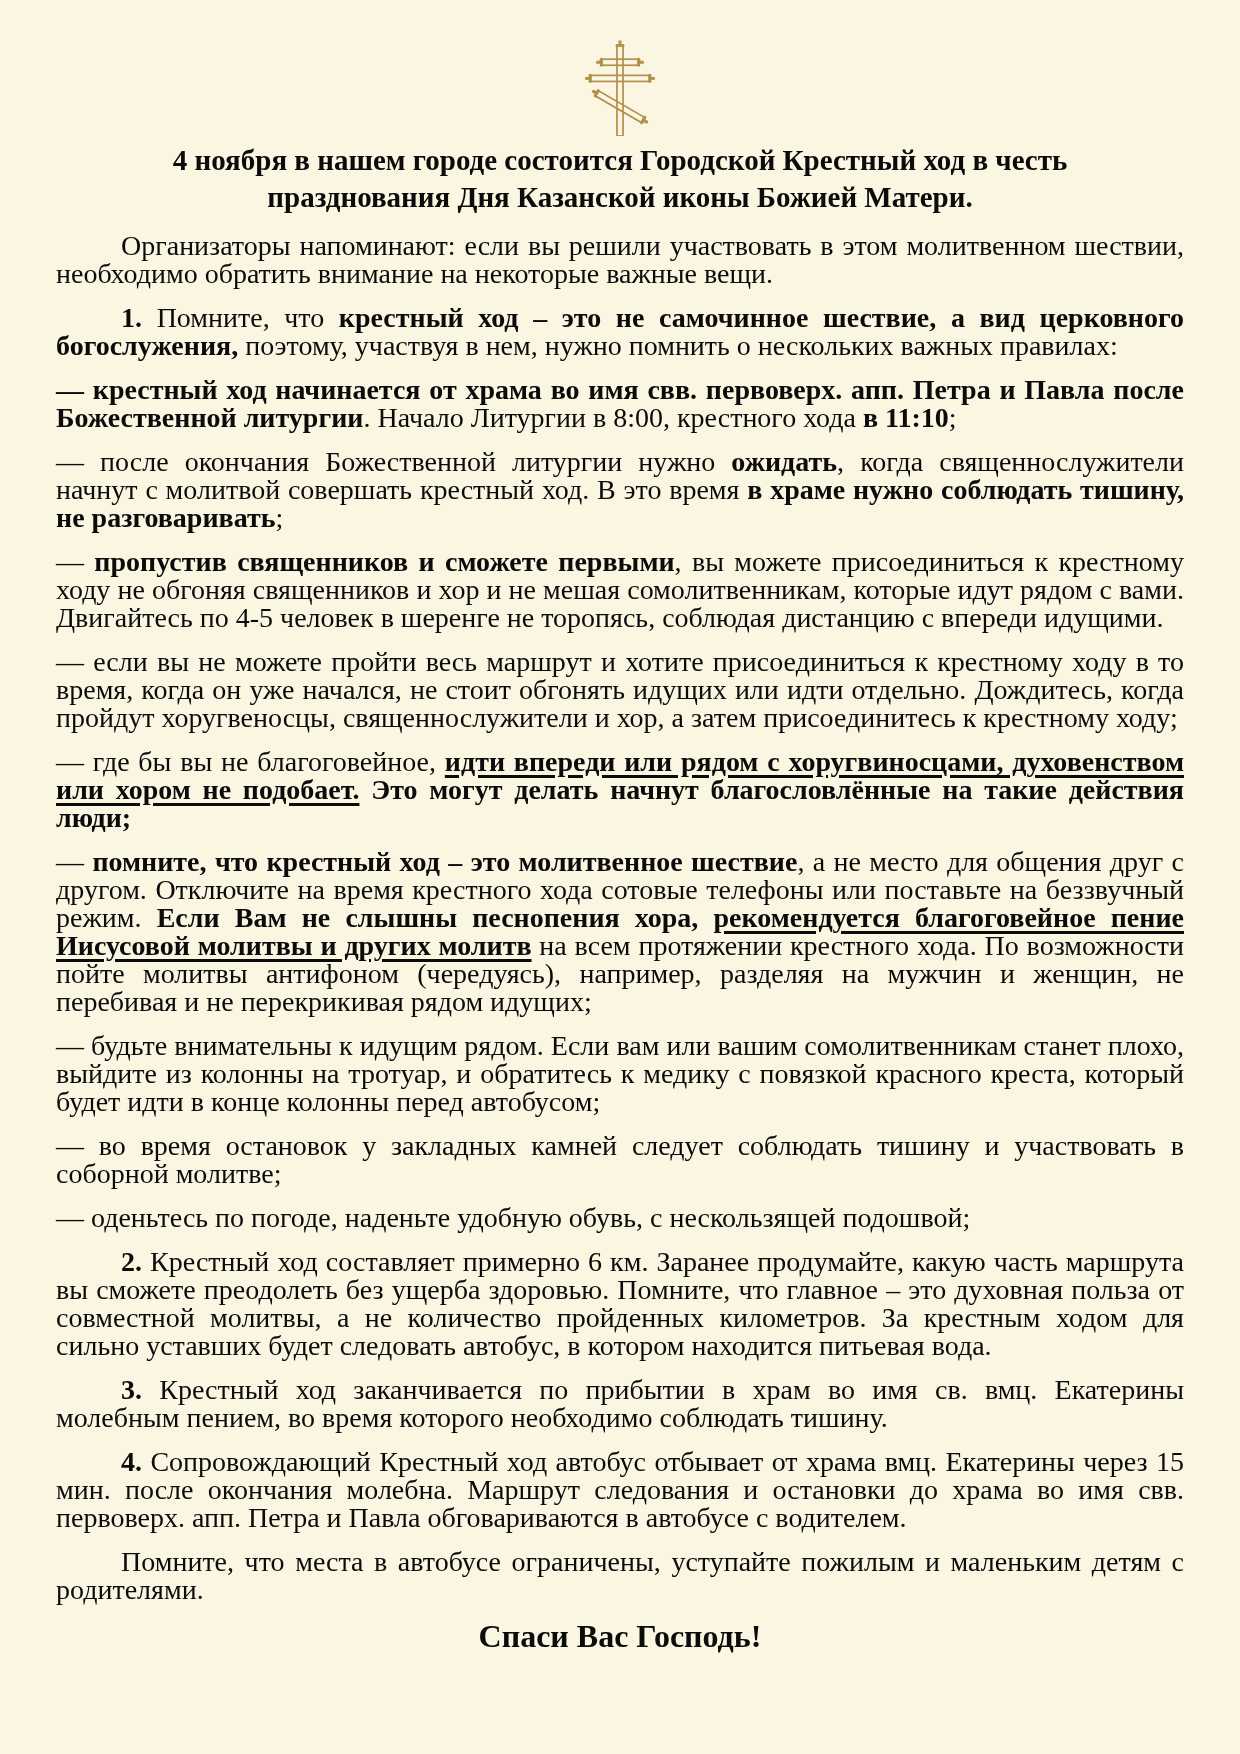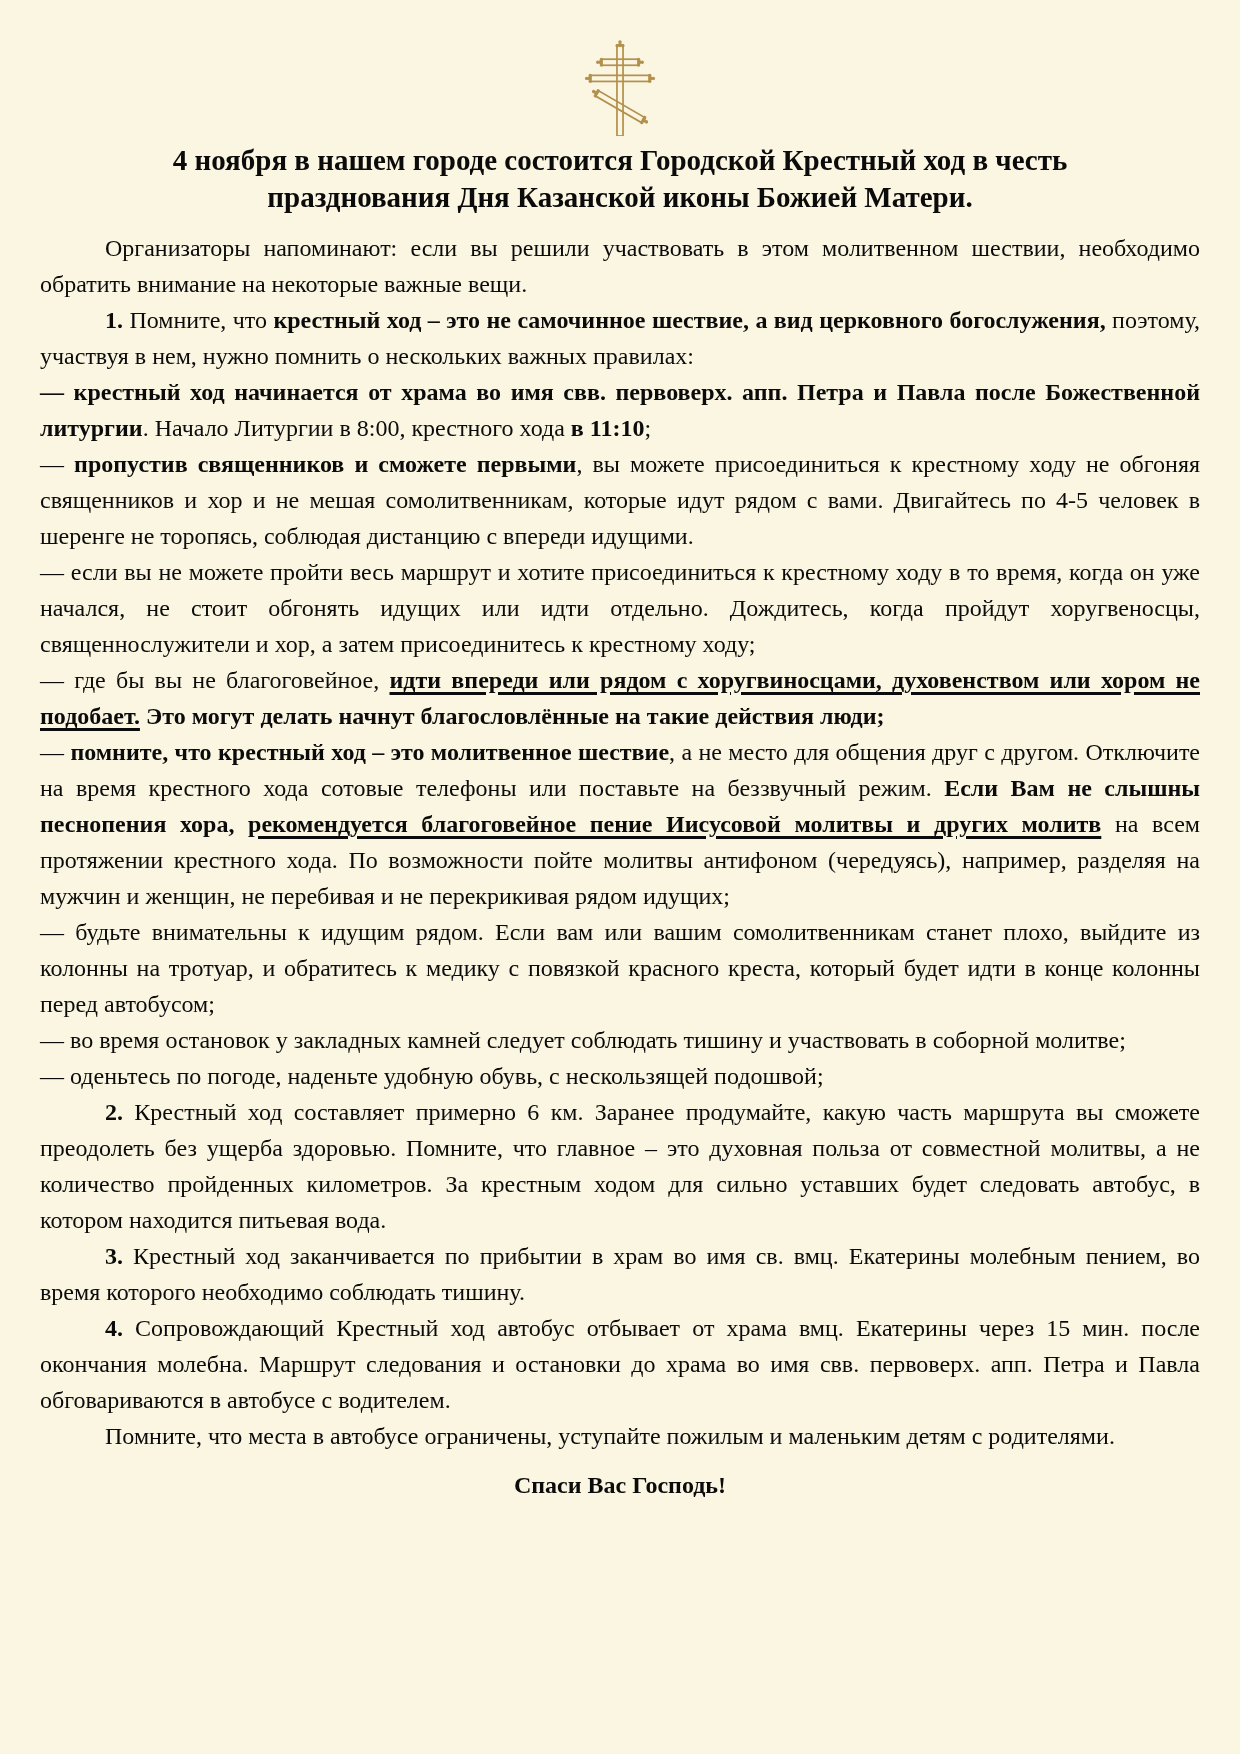--- a/index.html
+++ b/index.html
@@ -27,35 +27,35 @@
   .cross-wrap svg { display: inline-block; }
   h1.title {
     margin: 6px 0 14px 0;
     padding: 0 58px;
     font-size: 29px;
     line-height: 1.28;
     font-weight: bold;
     text-align: center;
   }
   .paragraphs p.para {
-    margin: 0;
-    font-size: 24px;
-    line-height: 36px;
+    margin: 16px;
+    font-size: 28px;
+    line-height: 28px;
     text-align: justify;
   }
   .paragraphs p.para.indent { text-indent: 65px; }
   .paragraphs span.b { font-weight: bold; }
   .paragraphs span.u {
     text-decoration: underline;
     text-decoration-thickness: 2.5px;
     text-underline-offset: 4px;
   }
   .closing {
     margin-top: 15px;
-    font-size: 24px;
+    font-size: 32px;
     line-height: 33px;
     font-weight: bold;
     text-align: center;
   }
 </style>
 </head>
 <body>
 
 <div class="page">
 
@@ -86,20 +86,21 @@
       <use href="#bud" transform="translate(58.5,79.5) rotate(120)"></use>
     </svg>
   </div>
 
   <h1 class="title">4 ноября в нашем городе состоится Городской Крестный ход в честь празднования Дня Казанской иконы Божией Матери.</h1>
 
   <div class="paragraphs">
       <p class="para indent"><span>Организаторы напоминают: если вы решили участвовать в этом молитвенном шествии, необходимо обратить внимание на некоторые важные вещи.</span></p>
       <p class="para indent"><span class="b">1. </span><span>Помните, что </span><span class="b">крестный ход – это не самочинное шествие, а вид церковного богослужения, </span><span>поэтому, участвуя в нем, нужно помнить о нескольких важных правилах:</span></p>
       <p class="para"><span class="b">— крестный ход начинается от храма во имя свв. первоверх. апп. Петра и Павла после Божественной литургии</span><span>. Начало Литургии в 8:00, крестного хода </span><span class="b">в 11:10</span><span>;</span></p>
+      <p class="para"><span>— после окончания Божественной литургии нужно </span><span class="b">ожидать</span><span>, когда священнослужители начнут с молитвой совершать крестный ход. В это время </span><span class="b">в храме нужно соблюдать тишину, не разговаривать</span><span>;</span></p>
       <p class="para"><span>— </span><span class="b">пропустив священников и сможете первыми</span><span>, вы можете присоединиться к крестному ходу не обгоняя священников и хор и не мешая сомолитвенникам, которые идут рядом с вами. Двигайтесь по 4-5 человек в шеренге не торопясь, соблюдая дистанцию с впереди идущими.</span></p>
       <p class="para"><span>— если вы не можете пройти весь маршрут и хотите присоединиться к крестному ходу в то время, когда он уже начался, не стоит обгонять идущих или идти отдельно. Дождитесь, когда пройдут хоругвеносцы, священнослужители и хор, а затем присоединитесь к крестному ходу;</span></p>
       <p class="para"><span>— где бы вы не благоговейное, </span><span class="b u">идти впереди или рядом с хоругвиносцами, духовенством или хором не подобает.</span><span class="b"> Это могут делать начнут благословлённые на такие действия люди;</span></p>
       <p class="para"><span>— </span><span class="b">помните, что крестный ход – это молитвенное шествие</span><span>, а не место для общения друг с другом. Отключите на время крестного хода сотовые телефоны или поставьте на беззвучный режим. </span><span class="b">Если Вам не слышны песнопения хора, </span><span class="b u">рекомендуется благоговейное пение Иисусовой молитвы и других молитв</span><span> на всем протяжении крестного хода. По возможности пойте молитвы антифоном (чередуясь), например, разделяя на мужчин и женщин, не перебивая и не перекрикивая рядом идущих;</span></p>
       <p class="para"><span>— будьте внимательны к идущим рядом. Если вам или вашим сомолитвенникам станет плохо, выйдите из колонны на тротуар, и обратитесь к медику с повязкой красного креста, который будет идти в конце колонны перед автобусом;</span></p>
       <p class="para"><span>— во время остановок у закладных камней следует соблюдать тишину и участвовать в соборной молитве;</span></p>
       <p class="para"><span>— оденьтесь по погоде, наденьте удобную обувь, с нескользящей подошвой;</span></p>
       <p class="para indent"><span class="b">2. </span><span>Крестный ход составляет примерно 6 км. Заранее продумайте, какую часть маршрута вы сможете преодолеть без ущерба здоровью. Помните, что главное – это духовная польза от совместной молитвы, а не количество пройденных километров. За крестным ходом для сильно уставших будет следовать автобус, в котором находится питьевая вода.</span></p>
       <p class="para indent"><span class="b">3. </span><span>Крестный ход заканчивается по прибытии в храм во имя св. вмц. Екатерины молебным пением, во время которого необходимо соблюдать тишину.</span></p>
       <p class="para indent"><span class="b">4. </span><span>Сопровождающий Крестный ход автобус отбывает от храма вмц. Екатерины через 15 мин. после окончания молебна. Маршрут следования и остановки до храма во имя свв. первоверх. апп. Петра и Павла обговариваются в автобусе с водителем.</span></p>

